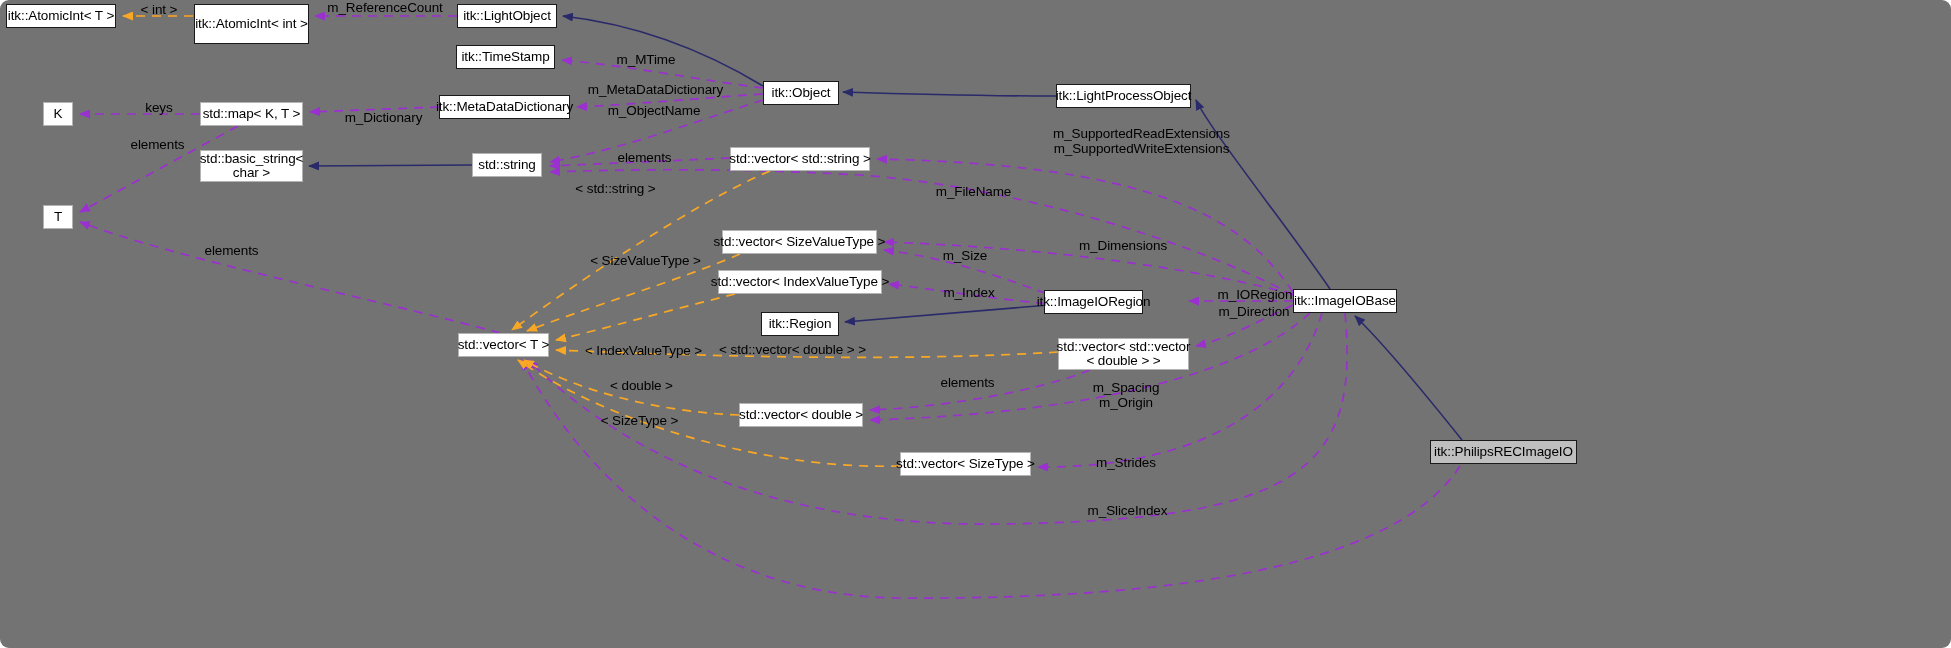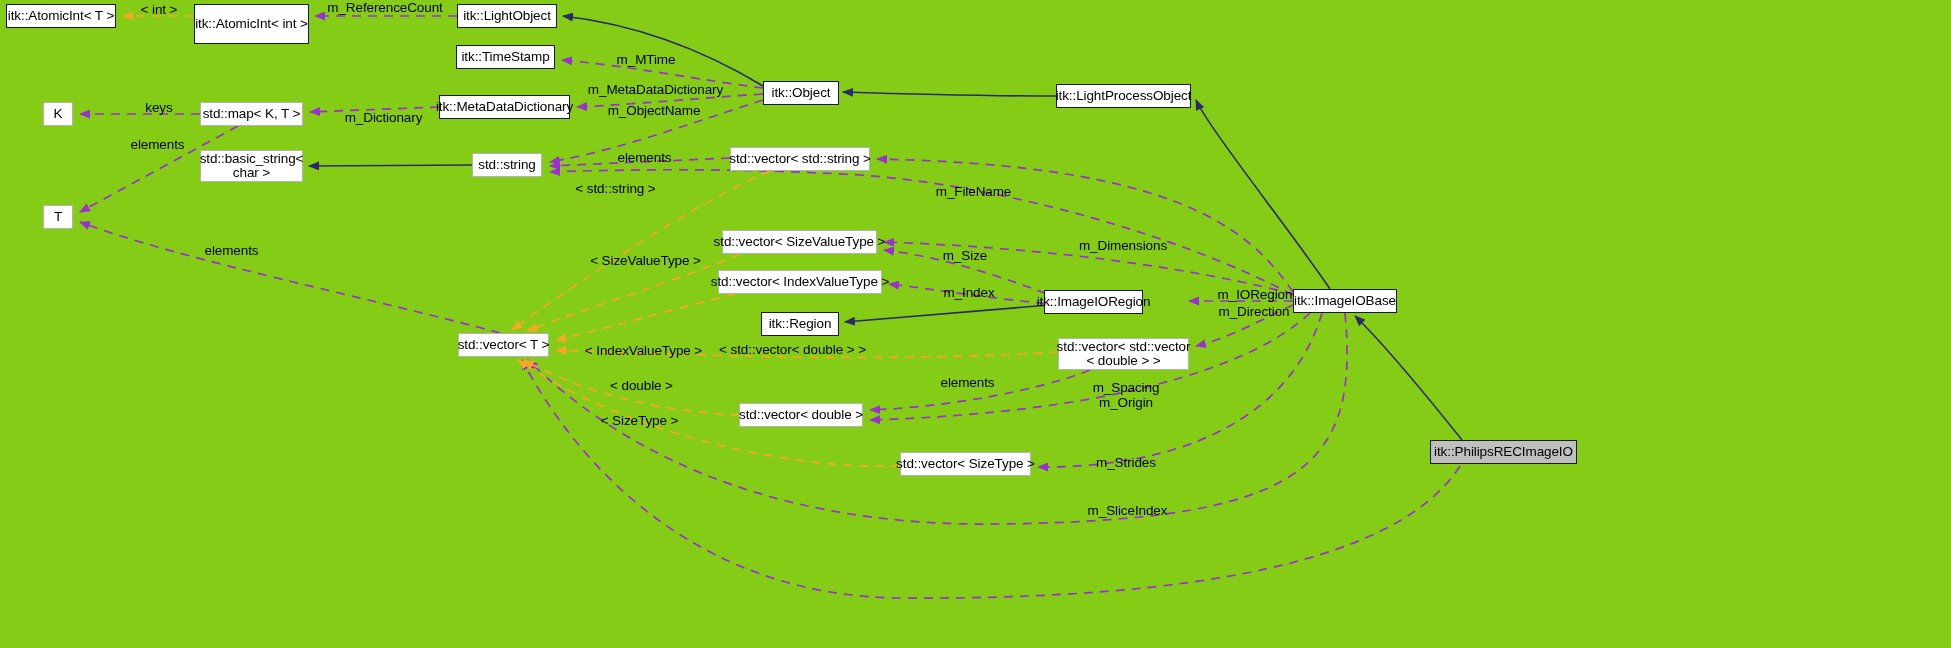--- a/index.html
+++ b/index.html
@@ -7,22 +7,23 @@
     padding: 0;
     background: #ffffff;
   }
   body {
     font-family: "Liberation Sans", "DejaVu Sans", sans-serif;
   }
   #diagram {
     position: relative;
     width: 1951px;
     height: 648px;
-    background: #84cc16;
+    background: #737373;
     overflow: hidden;
+    border-radius: 9px;
   }
   #edges {
     position: absolute;
     left: 0;
     top: 0;
     width: 1951px;
     height: 648px;
     pointer-events: none;
   }
   .node {
@@ -212,20 +213,22 @@
   <div class="edge-label" style="left:578px;top:82px;width:155px;">m_MetaDataDictionary</div>
 
   <div class="edge-label" style="left:336px;top:94px;width:95px;margin-top:16px;">m_Dictionary</div>
 
   <div class="edge-label" style="left:598px;top:103px;width:112px;">m_ObjectName</div>
 
   <div class="edge-label" style="left:134px;top:100px;width:50px;">keys</div>
 
   <div class="edge-label" style="left:120px;top:137px;width:75px;">elements</div>
 
+  <div class="edge-label" style="left:1045px;top:126px;width:193px;">m_SupportedReadExtensions
+m_SupportedWriteExtensions</div>
 
   <div class="edge-label" style="left:607px;top:150px;width:75px;">elements</div>
 
   <div class="edge-label" style="left:568px;top:181px;width:95px;">&lt; std::string &gt;</div>
 
   <div class="edge-label" style="left:926px;top:184px;width:95px;">m_FileName</div>
 
   <div class="edge-label" style="left:194px;top:243px;width:75px;">elements</div>
 
   <div class="edge-label" style="left:1068px;top:238px;width:110px;">m_Dimensions</div>

